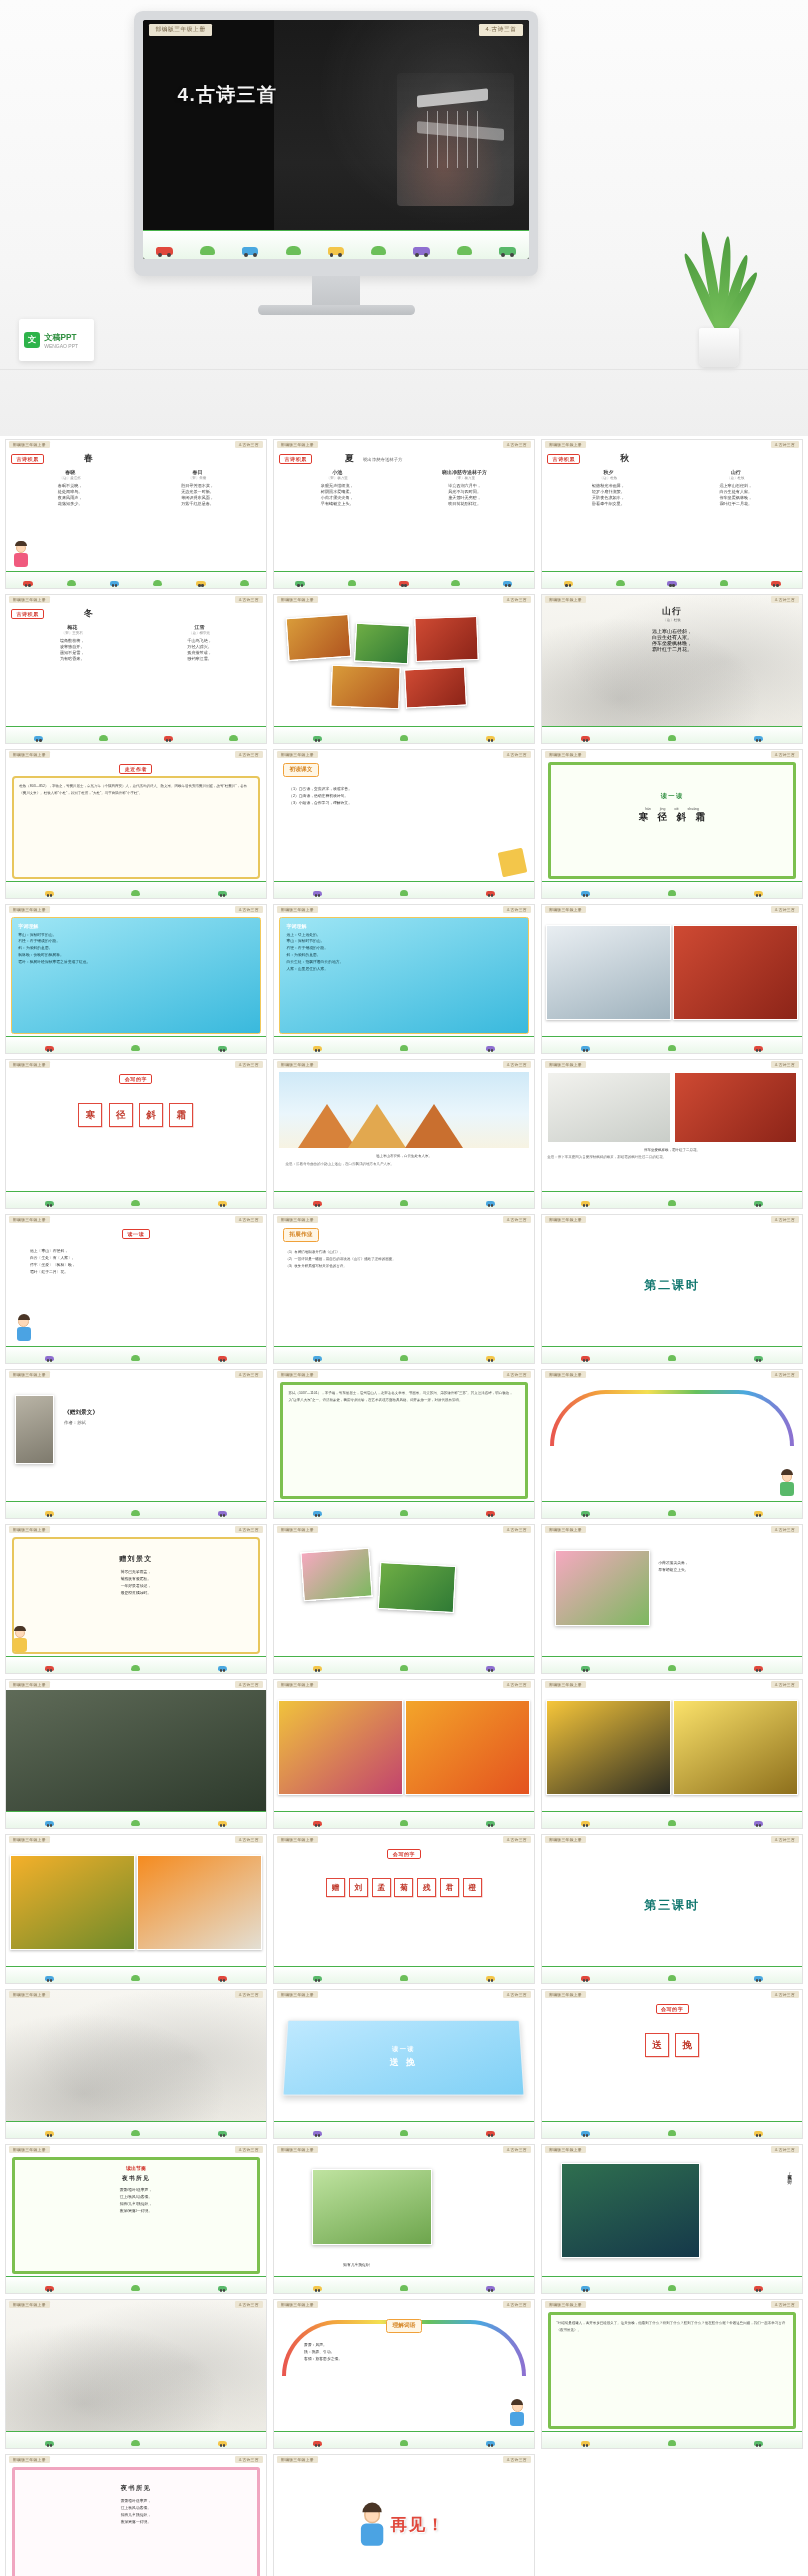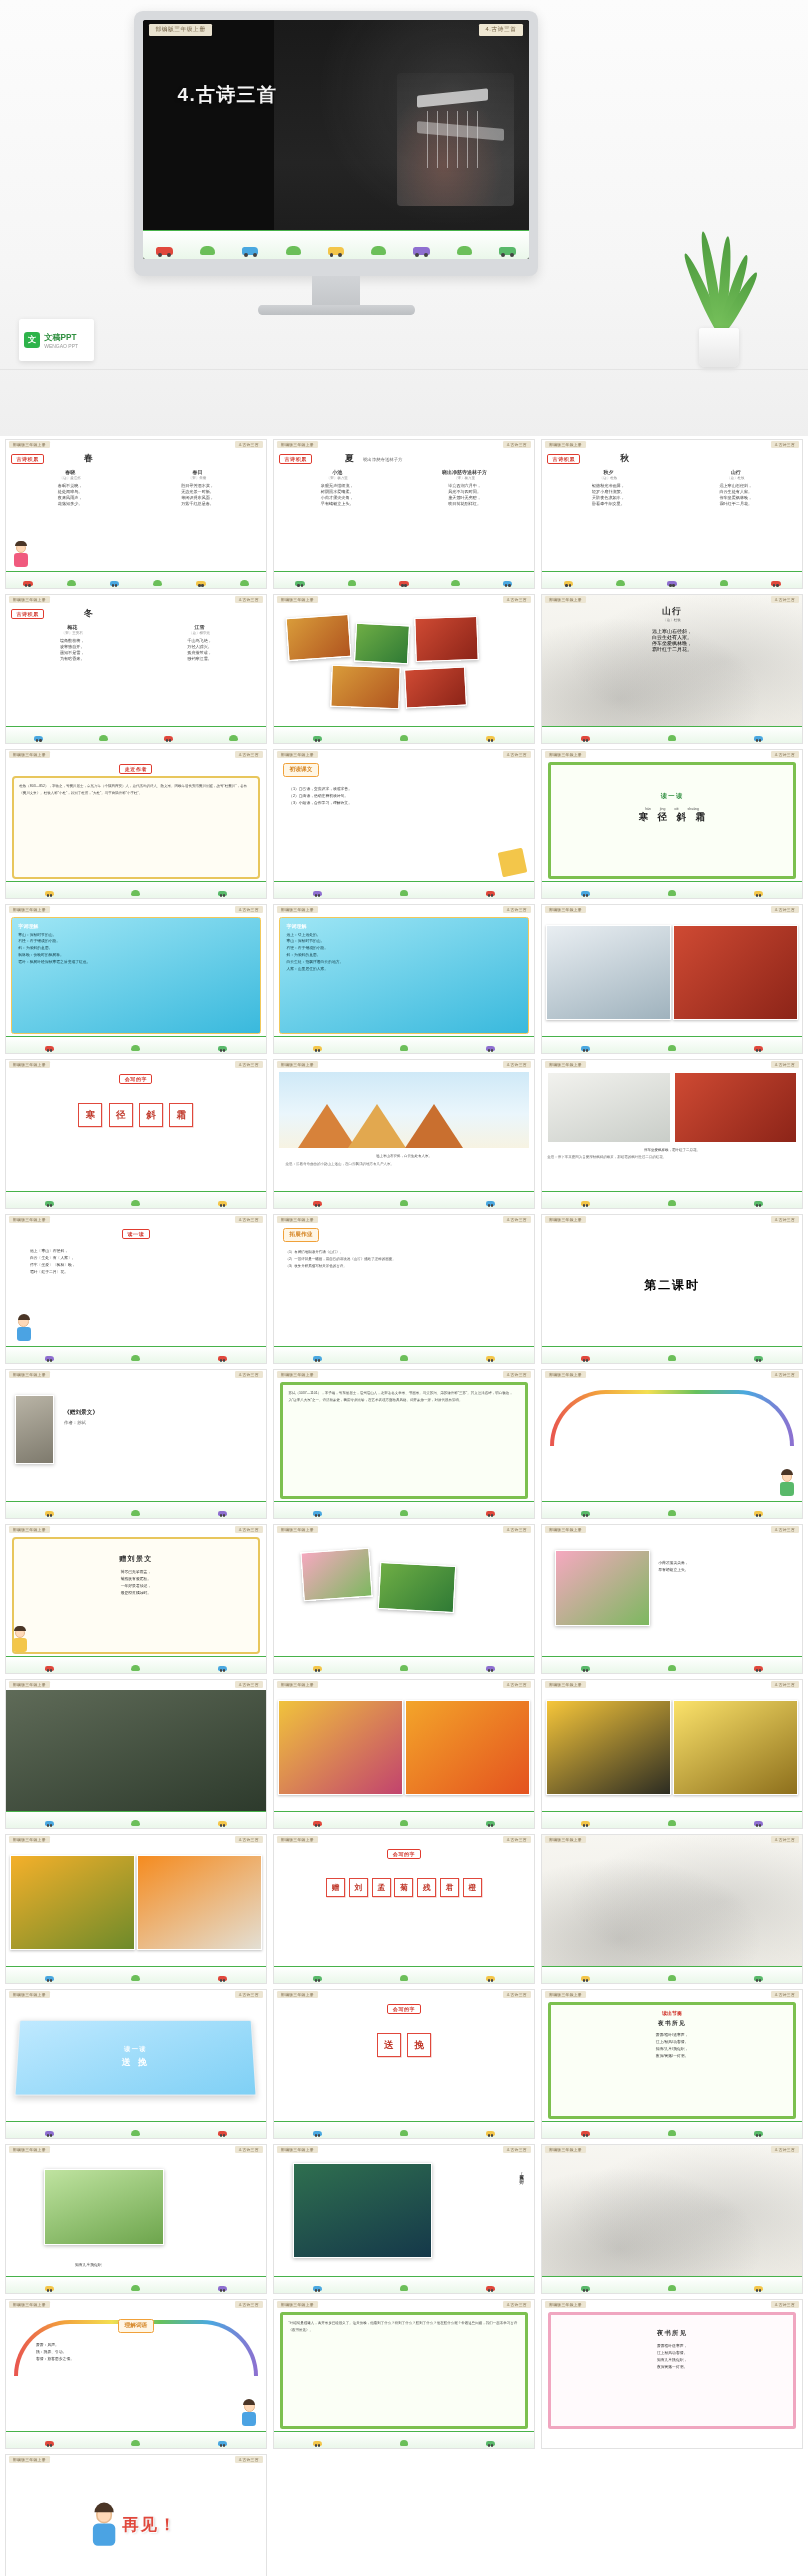--- a/index.html
+++ b/index.html
@@ -374,21 +374,21 @@
     display:flex; justify-content:center; gap: 8.8px; font-size: 3.5px; color:#555;
   }
   .big-hanzi-row {
     display:flex; justify-content:center; gap: 8.8px; font-size: 9.5px;
     color:#1d1d1d; font-weight:bold; letter-spacing:0.6px;
   }
 
   .sectitle {
     position: absolute; inset: 10px 0 16.4px 0;
     display:flex; align-items:center; justify-content:center;
-    font-size: 12px; color: #000000; font-weight: bold; letter-spacing: 1.9px;
+    font-size: 12px; color: #0f766e; font-weight: bold; letter-spacing: 1.9px;
   }
 
   .rainbow-arc {
     position: absolute; left: 7.6px; right: 7.6px; top: 10px; height: 56px;
     border-radius: 57px 57px 0 0;
     border: 4.4px solid transparent;
     border-bottom: none;
     background:
       linear-gradient(#fff,#fff) padding-box,
       linear-gradient(90deg,#e8544f,#f2a13c,#f3df52,#66c15c,#4aa8e0,#8e6fd0) border-box;
@@ -1224,20 +1224,34 @@
     </div>
     <div class="s-foot">
         <div class="footer-cars">
           <span class="car" style="background:#59b96a"></span>
           <span class="bush"></span>
           <span class="car" style="background:#f3c64a"></span>
         </div>
       </div>
   </div>
 
+  <div class="slide">
+    <div class="s-head">
+      <span class="s-tag">部编版三年级上册</span>
+      <span class="s-tag">4.古诗三首</span>
+    </div>
+    <div class="sectitle">第三课时</div>
+    <div class="s-foot">
+        <div class="footer-cars">
+          <span class="car" style="background:#e0483c"></span>
+          <span class="bush"></span>
+          <span class="car" style="background:#4aa8e0"></span>
+        </div>
+      </div>
+  </div>
 
   <div class="slide">
     <div class="s-head">
       <span class="s-tag">部编版三年级上册</span>
       <span class="s-tag">4.古诗三首</span>
     </div>
     <div class="s-body inkwash"></div>
     <div class="s-foot">
         <div class="footer-cars">
           <span class="car" style="background:#f3c64a"></span>

